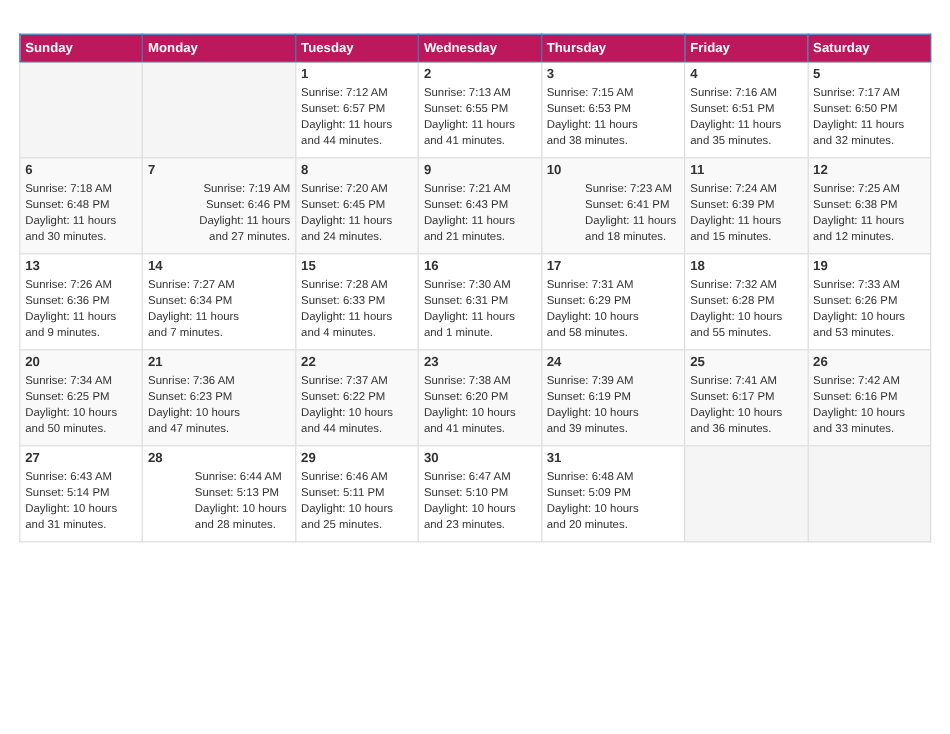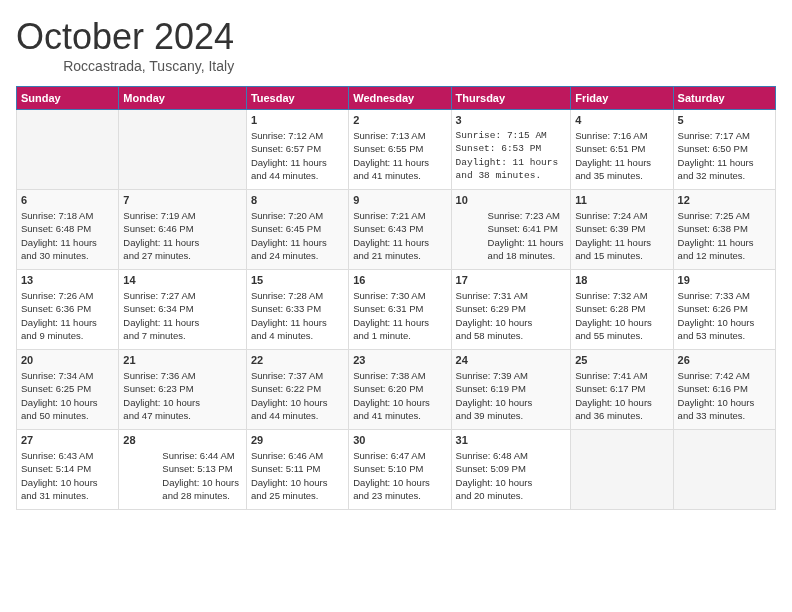--- a/index.html
+++ b/index.html
@@ -88,24 +88,20 @@
       line-height: 1.4;
     }
     .empty-cell {
       background: #f5f5f5;
     }
   </style>
 </head>
 <body>
 
 <div class="header">
-  <div class="title-block">
-    <div class="month-title">October 2024</div>
-    <div class="subtitle">Roccastrada, Tuscany, Italy</div>
-  </div>
 </div>
 
 <table>
   <thead>
     <tr>
     <th>Sunday</th>
         <th>Monday</th>
         <th>Tuesday</th>
         <th>Wednesday</th>
         <th>Thursday</th>
@@ -126,21 +122,21 @@
         </td>
         <td>
           <div class="day-num">2</div>
           <div class="day-info" style="white-space: pre-line;">Sunrise: 7:13 AM
 Sunset: 6:55 PM
 Daylight: 11 hours
 and 41 minutes.</div>
         </td>
         <td>
           <div class="day-num">3</div>
-          <div class="day-info" style="white-space: pre-line; font-family: Liberation Mono, monospace;">Sunrise: 7:15 AM
+          <div class="day-info" style="white-space: pre-line;">Sunrise: 7:15 AM
 Sunset: 6:53 PM
 Daylight: 11 hours
 and 38 minutes.</div>
         </td>
         <td>
           <div class="day-num">4</div>
           <div class="day-info" style="white-space: pre-line;">Sunrise: 7:16 AM
 Sunset: 6:51 PM
 Daylight: 11 hours
 and 35 minutes.</div>
@@ -156,21 +152,21 @@
       <tr>
         <td>
           <div class="day-num">6</div>
           <div class="day-info" style="white-space: pre-line;">Sunrise: 7:18 AM
 Sunset: 6:48 PM
 Daylight: 11 hours
 and 30 minutes.</div>
         </td>
         <td>
           <div class="day-num">7</div>
-          <div class="day-info" style="white-space: pre-line;">Sunrise: 7:19 AM
+          <div class="day-info" style="white-space: pre-line; text-align: right;">Sunrise: 7:19 AM
 Sunset: 6:46 PM
 Daylight: 11 hours
 and 27 minutes.</div>
         </td>
         <td>
           <div class="day-num">8</div>
           <div class="day-info" style="white-space: pre-line;">Sunrise: 7:20 AM
 Sunset: 6:45 PM
 Daylight: 11 hours
 and 24 minutes.</div>

